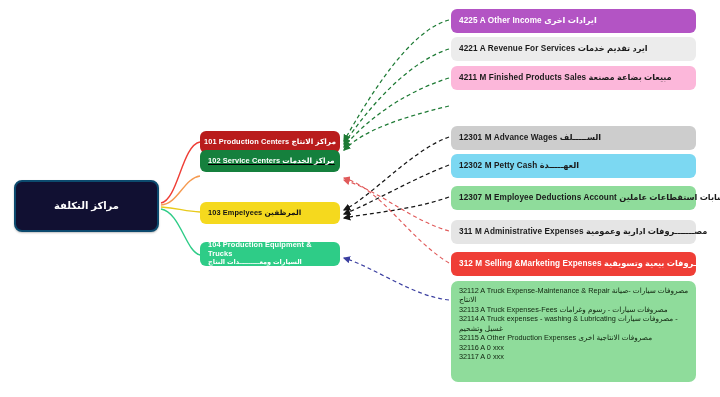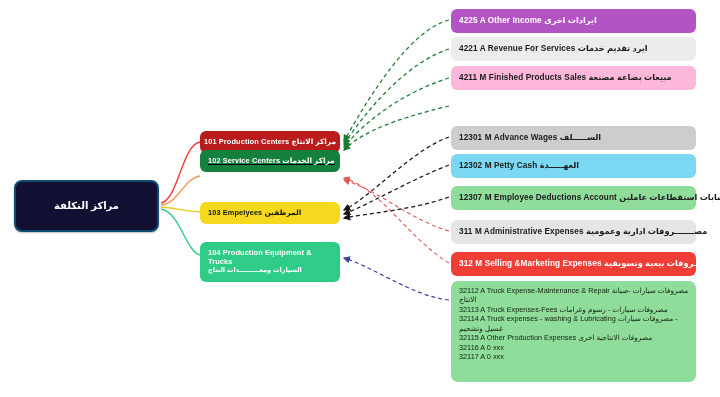--- a/index.html
+++ b/index.html
@@ -127,21 +127,21 @@
   </div>
 
   <div class="node branch" style="top:150px;background:#15803d;text-decoration:underline;">
     <span class="txt">102 Service Centers      مراكز الخدمات</span>
   </div>
 
   <div class="node branch" style="top:202px;background:#f5d91e;">
     <span class="txt" style="color:#141414;">103  Empelyees      المرظفين</span>
   </div>
 
-  <div class="node branch" style="top:242px;height:40px;background:#2ecc87;">
+  <div class="node branch" style="top:242px;height:24px;background:#2ecc87;">
     <span class="txt" style="white-space:normal;line-height:1.2;">
       <span>104  Production Equipment &amp; Trucks</span><br>
       <span class="ar">السيارات ومعـــــــــدات النتاج</span>
     </span>
   </div>
 
   <div class="node leaf dark" style="top:9px;background:#b354c4;">
     <span class="txt">4225 A Other Income  ايرادات اخرى</span>
   </div>
 

